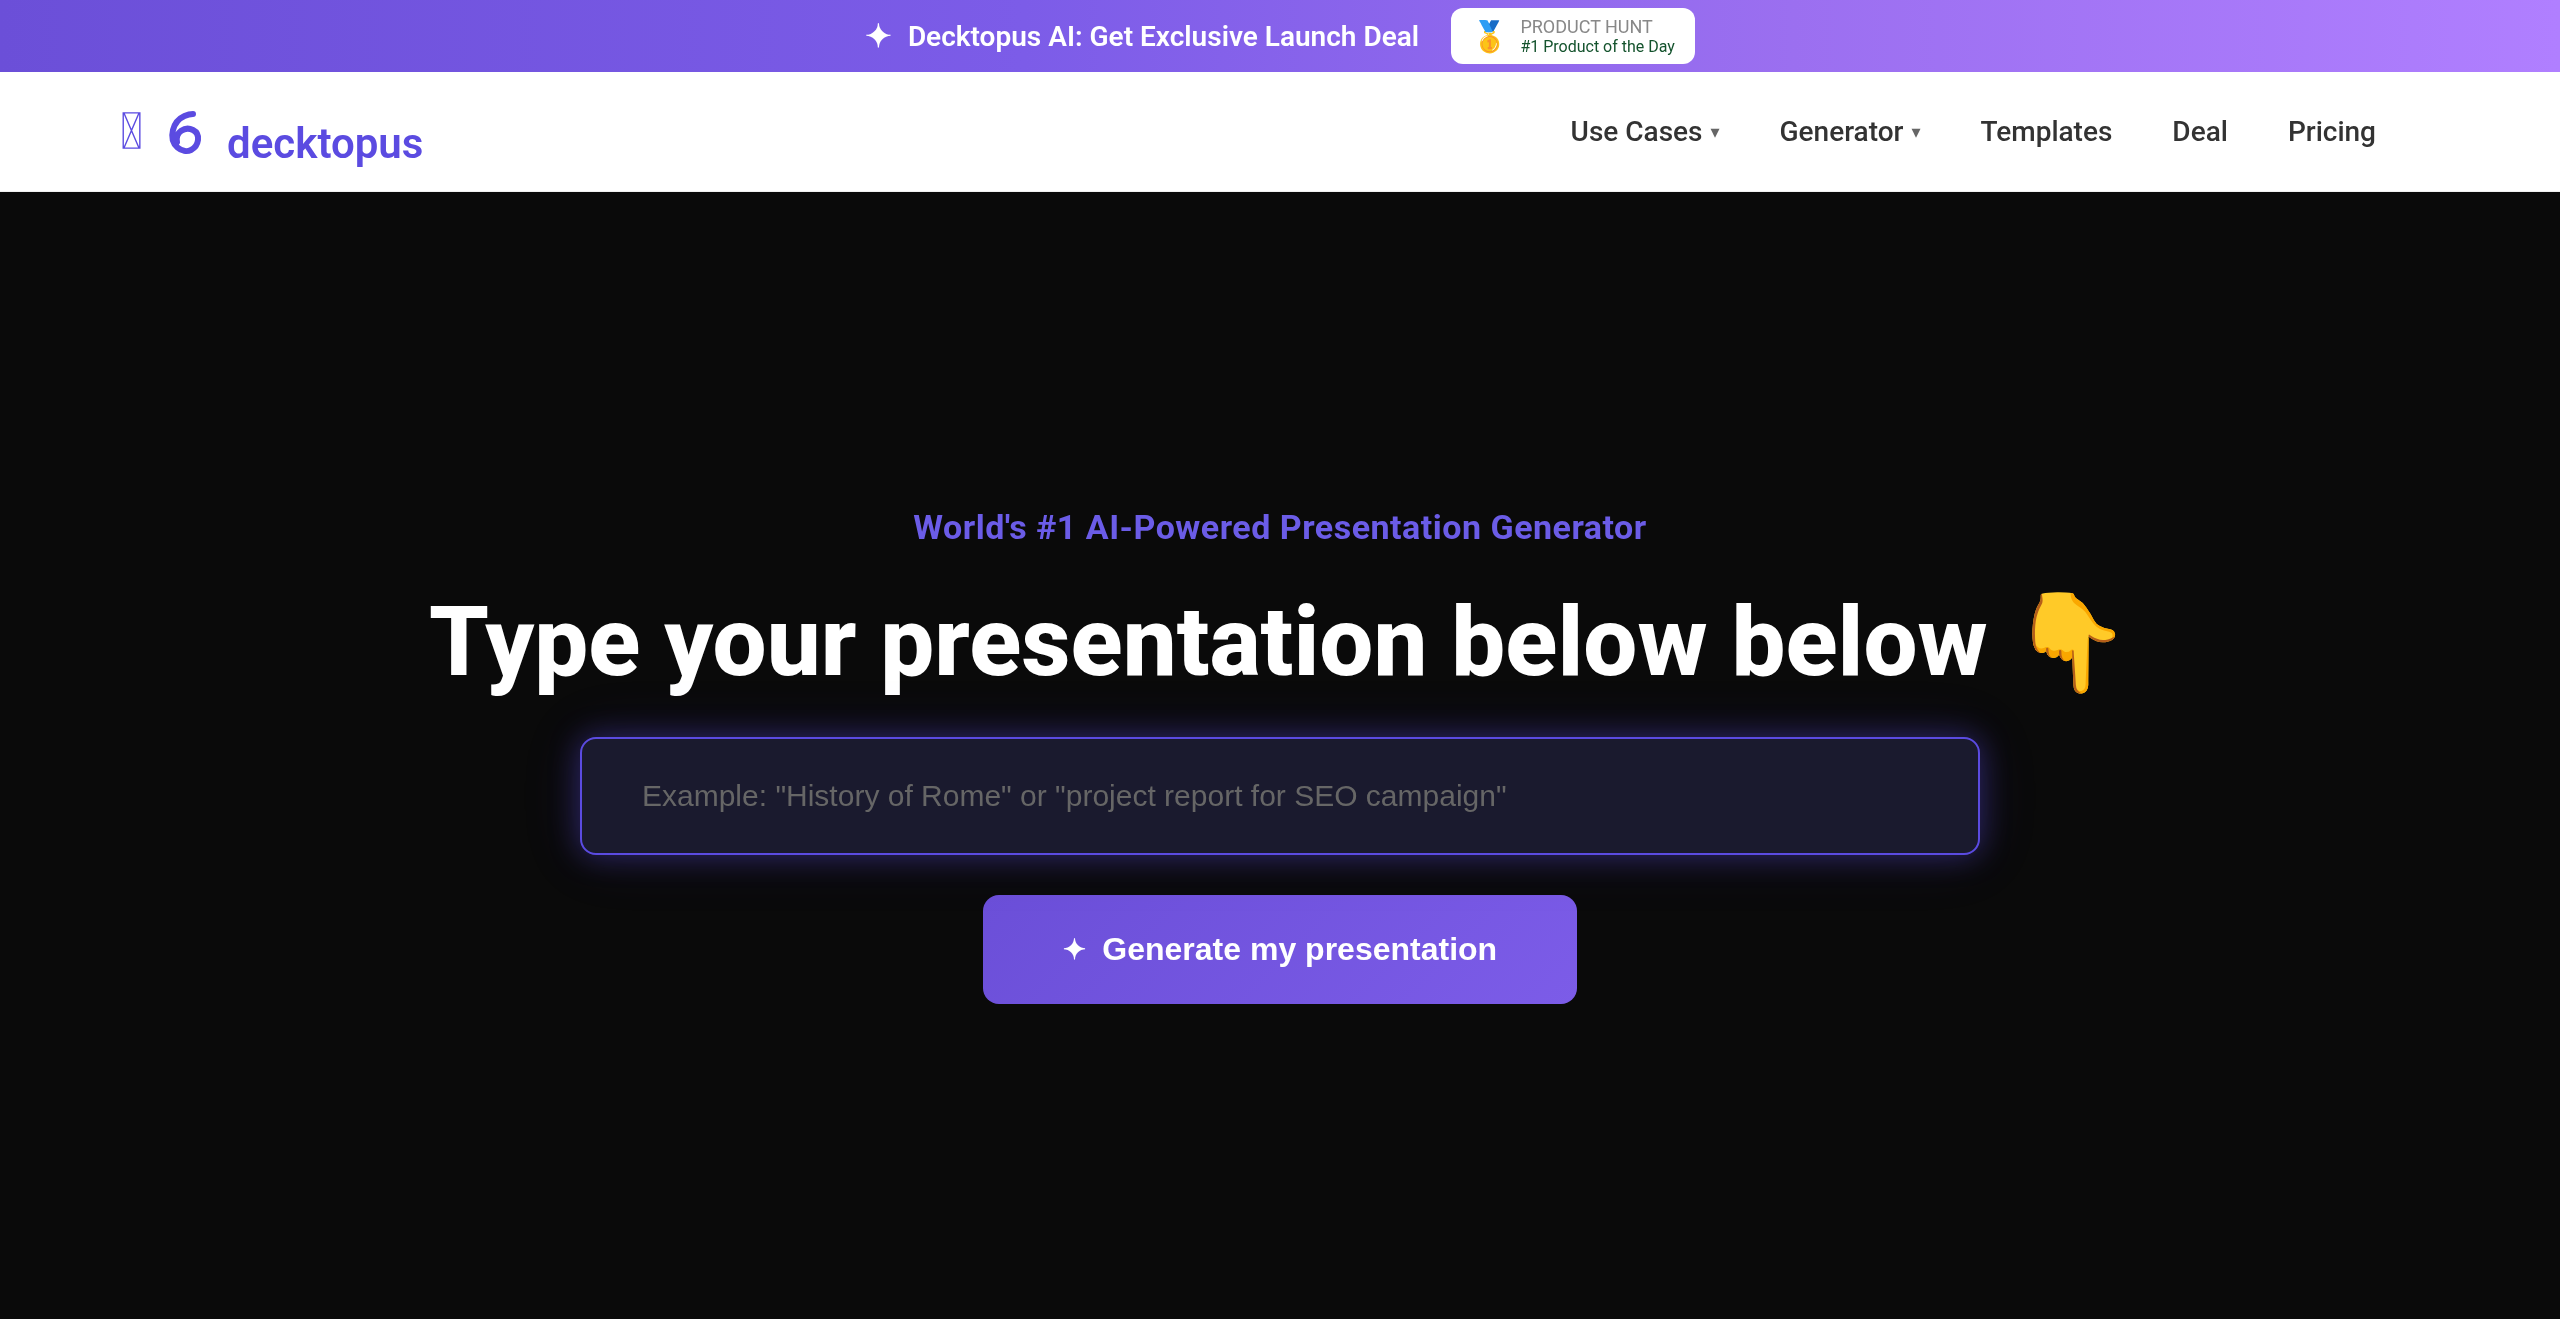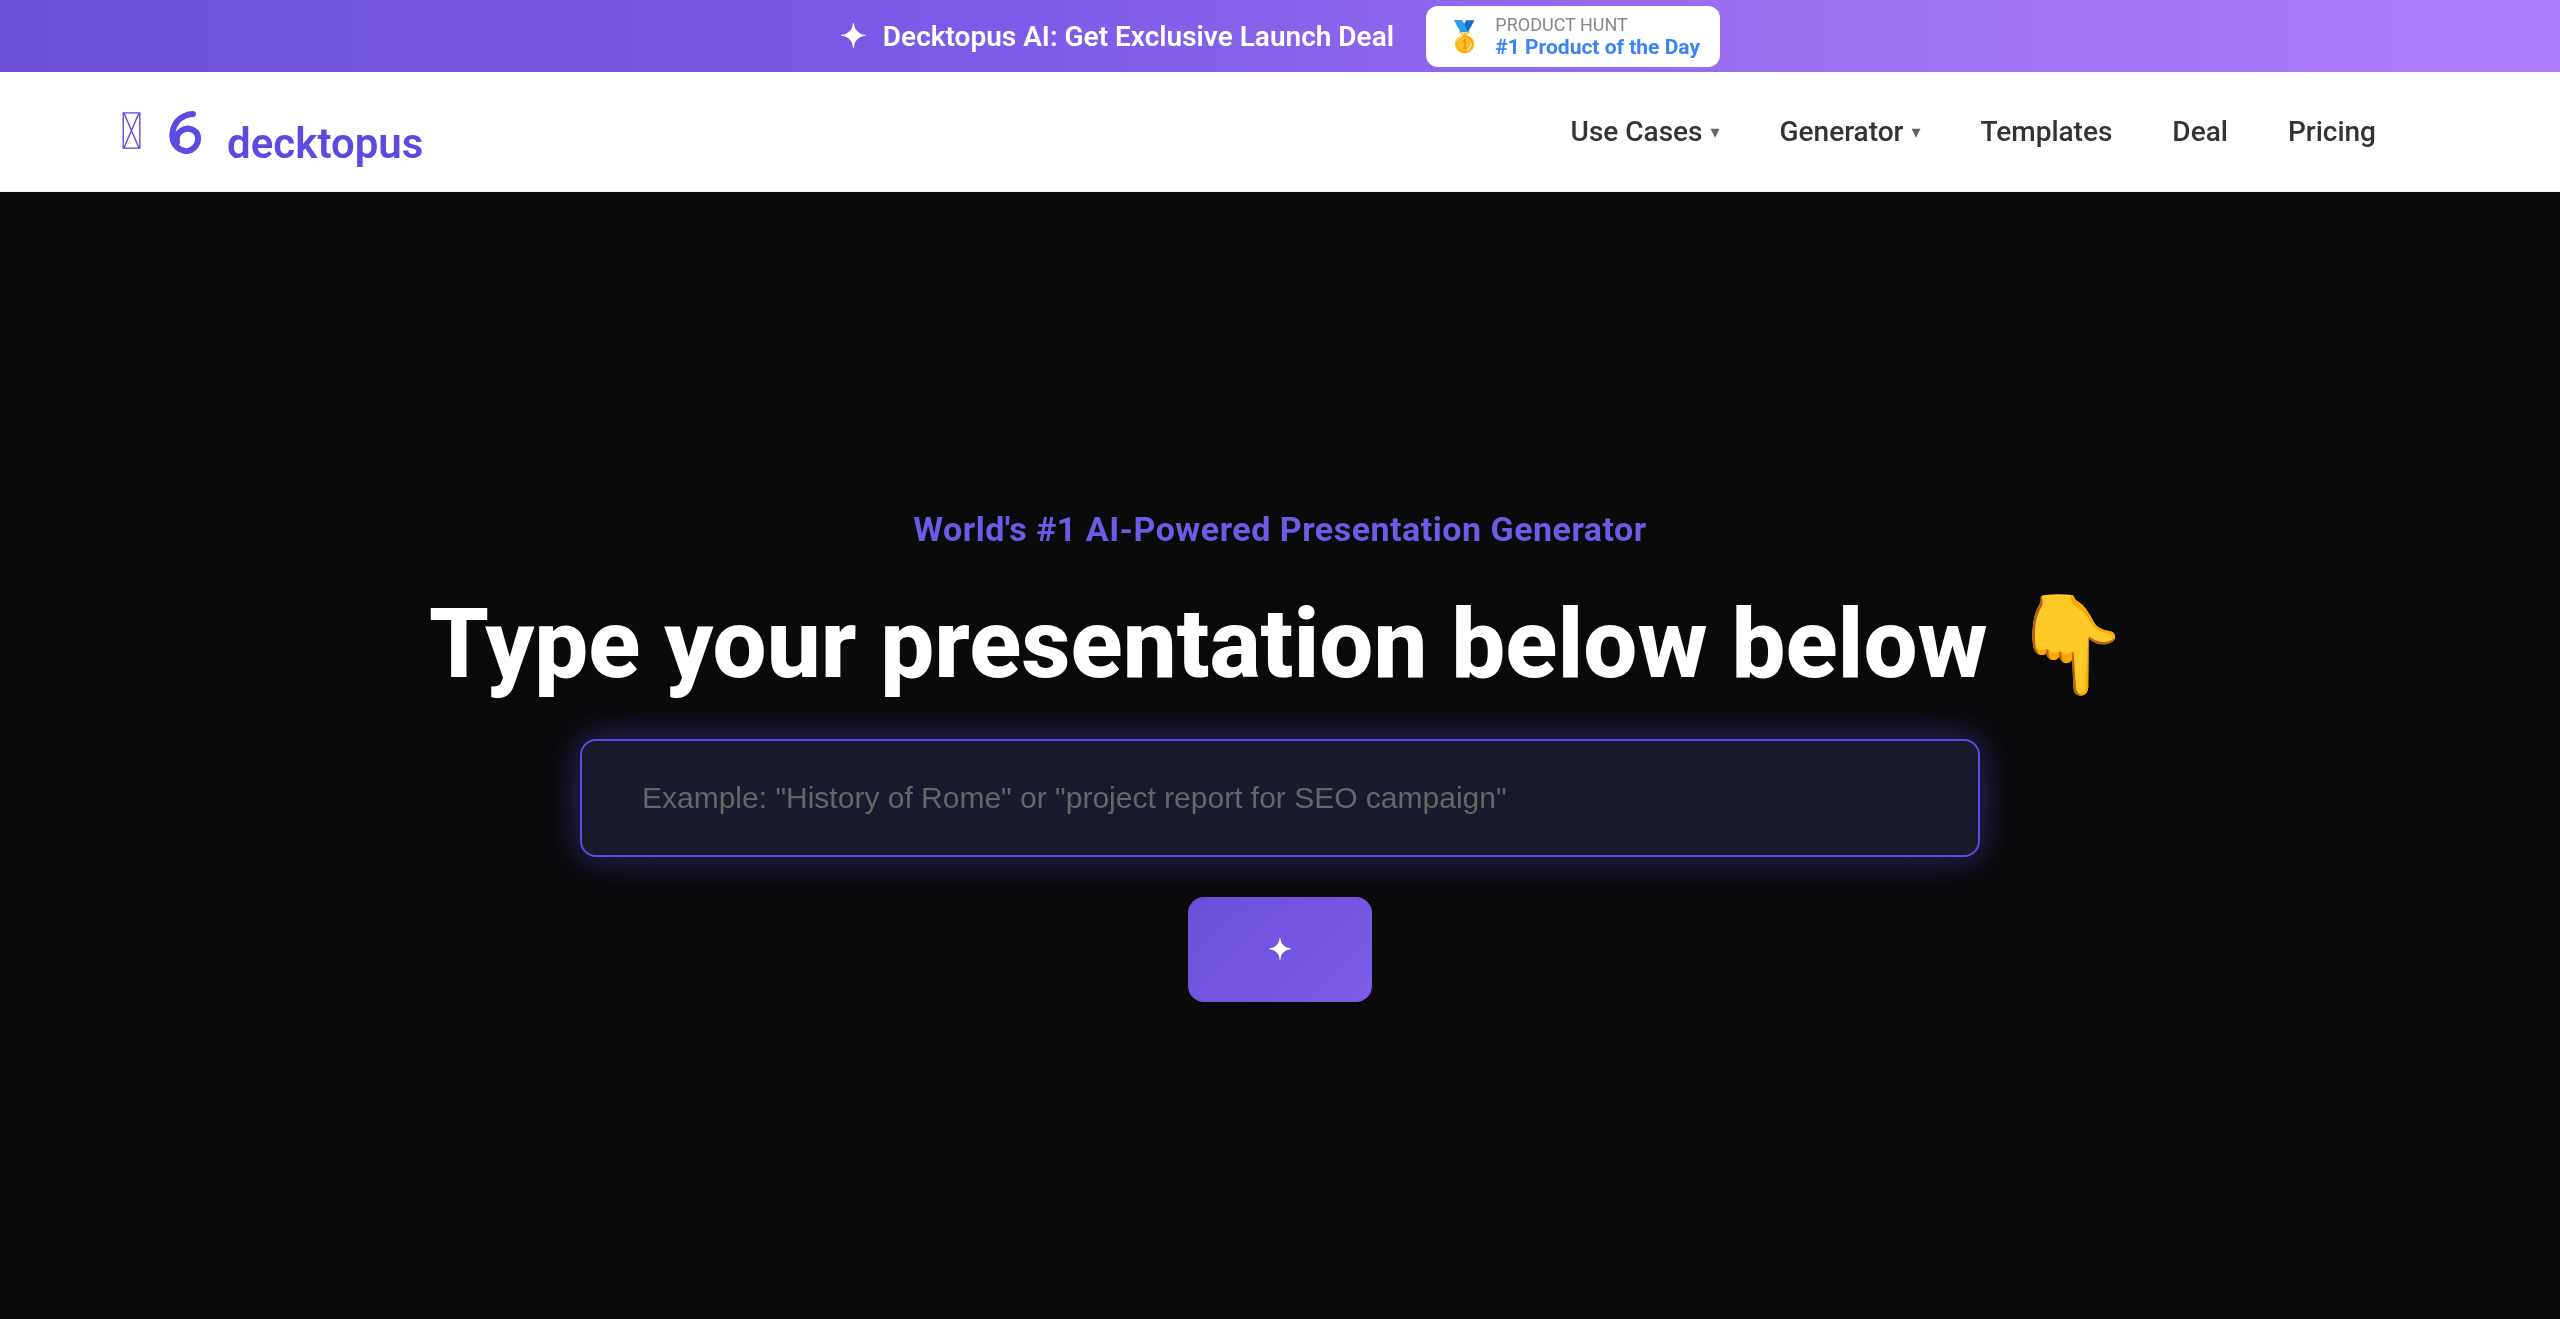--- a/index.html
+++ b/index.html
@@ -54,23 +54,23 @@
       font-size: 30px;
     }
 
     .ph-label {
       font-size: 18px;
       color: #888;
       font-weight: 400;
     }
 
     .ph-product {
-      color: #3b82f6;
-      font-size: 21px;
-      font-weight: 700;
+      color: #14532d;
+      font-size: 16px;
+      font-weight: 400;
     }
 
     
     .navbar {
       background: white;
       height: 120px;
       display: flex;
       align-items: center;
       padding: 0 120px;
       gap: 0;
@@ -278,14 +278,15 @@
     <span>Type your presentation below below</span>
     <span class="hero-emoji">👇</span>
   </h1>
 
   <div class="hero-input-container">
     <input class="hero-input" type="text" placeholder="Example: &quot;History of Rome&quot; or &quot;project report for SEO campaign&quot;" style="">
   </div>
 
   <button class="generate-btn">
     <span class="sparkle-icon">✦</span>
+    <span>Generate my presentation</span>
   </button>
 </section>
 
 </body></html>

